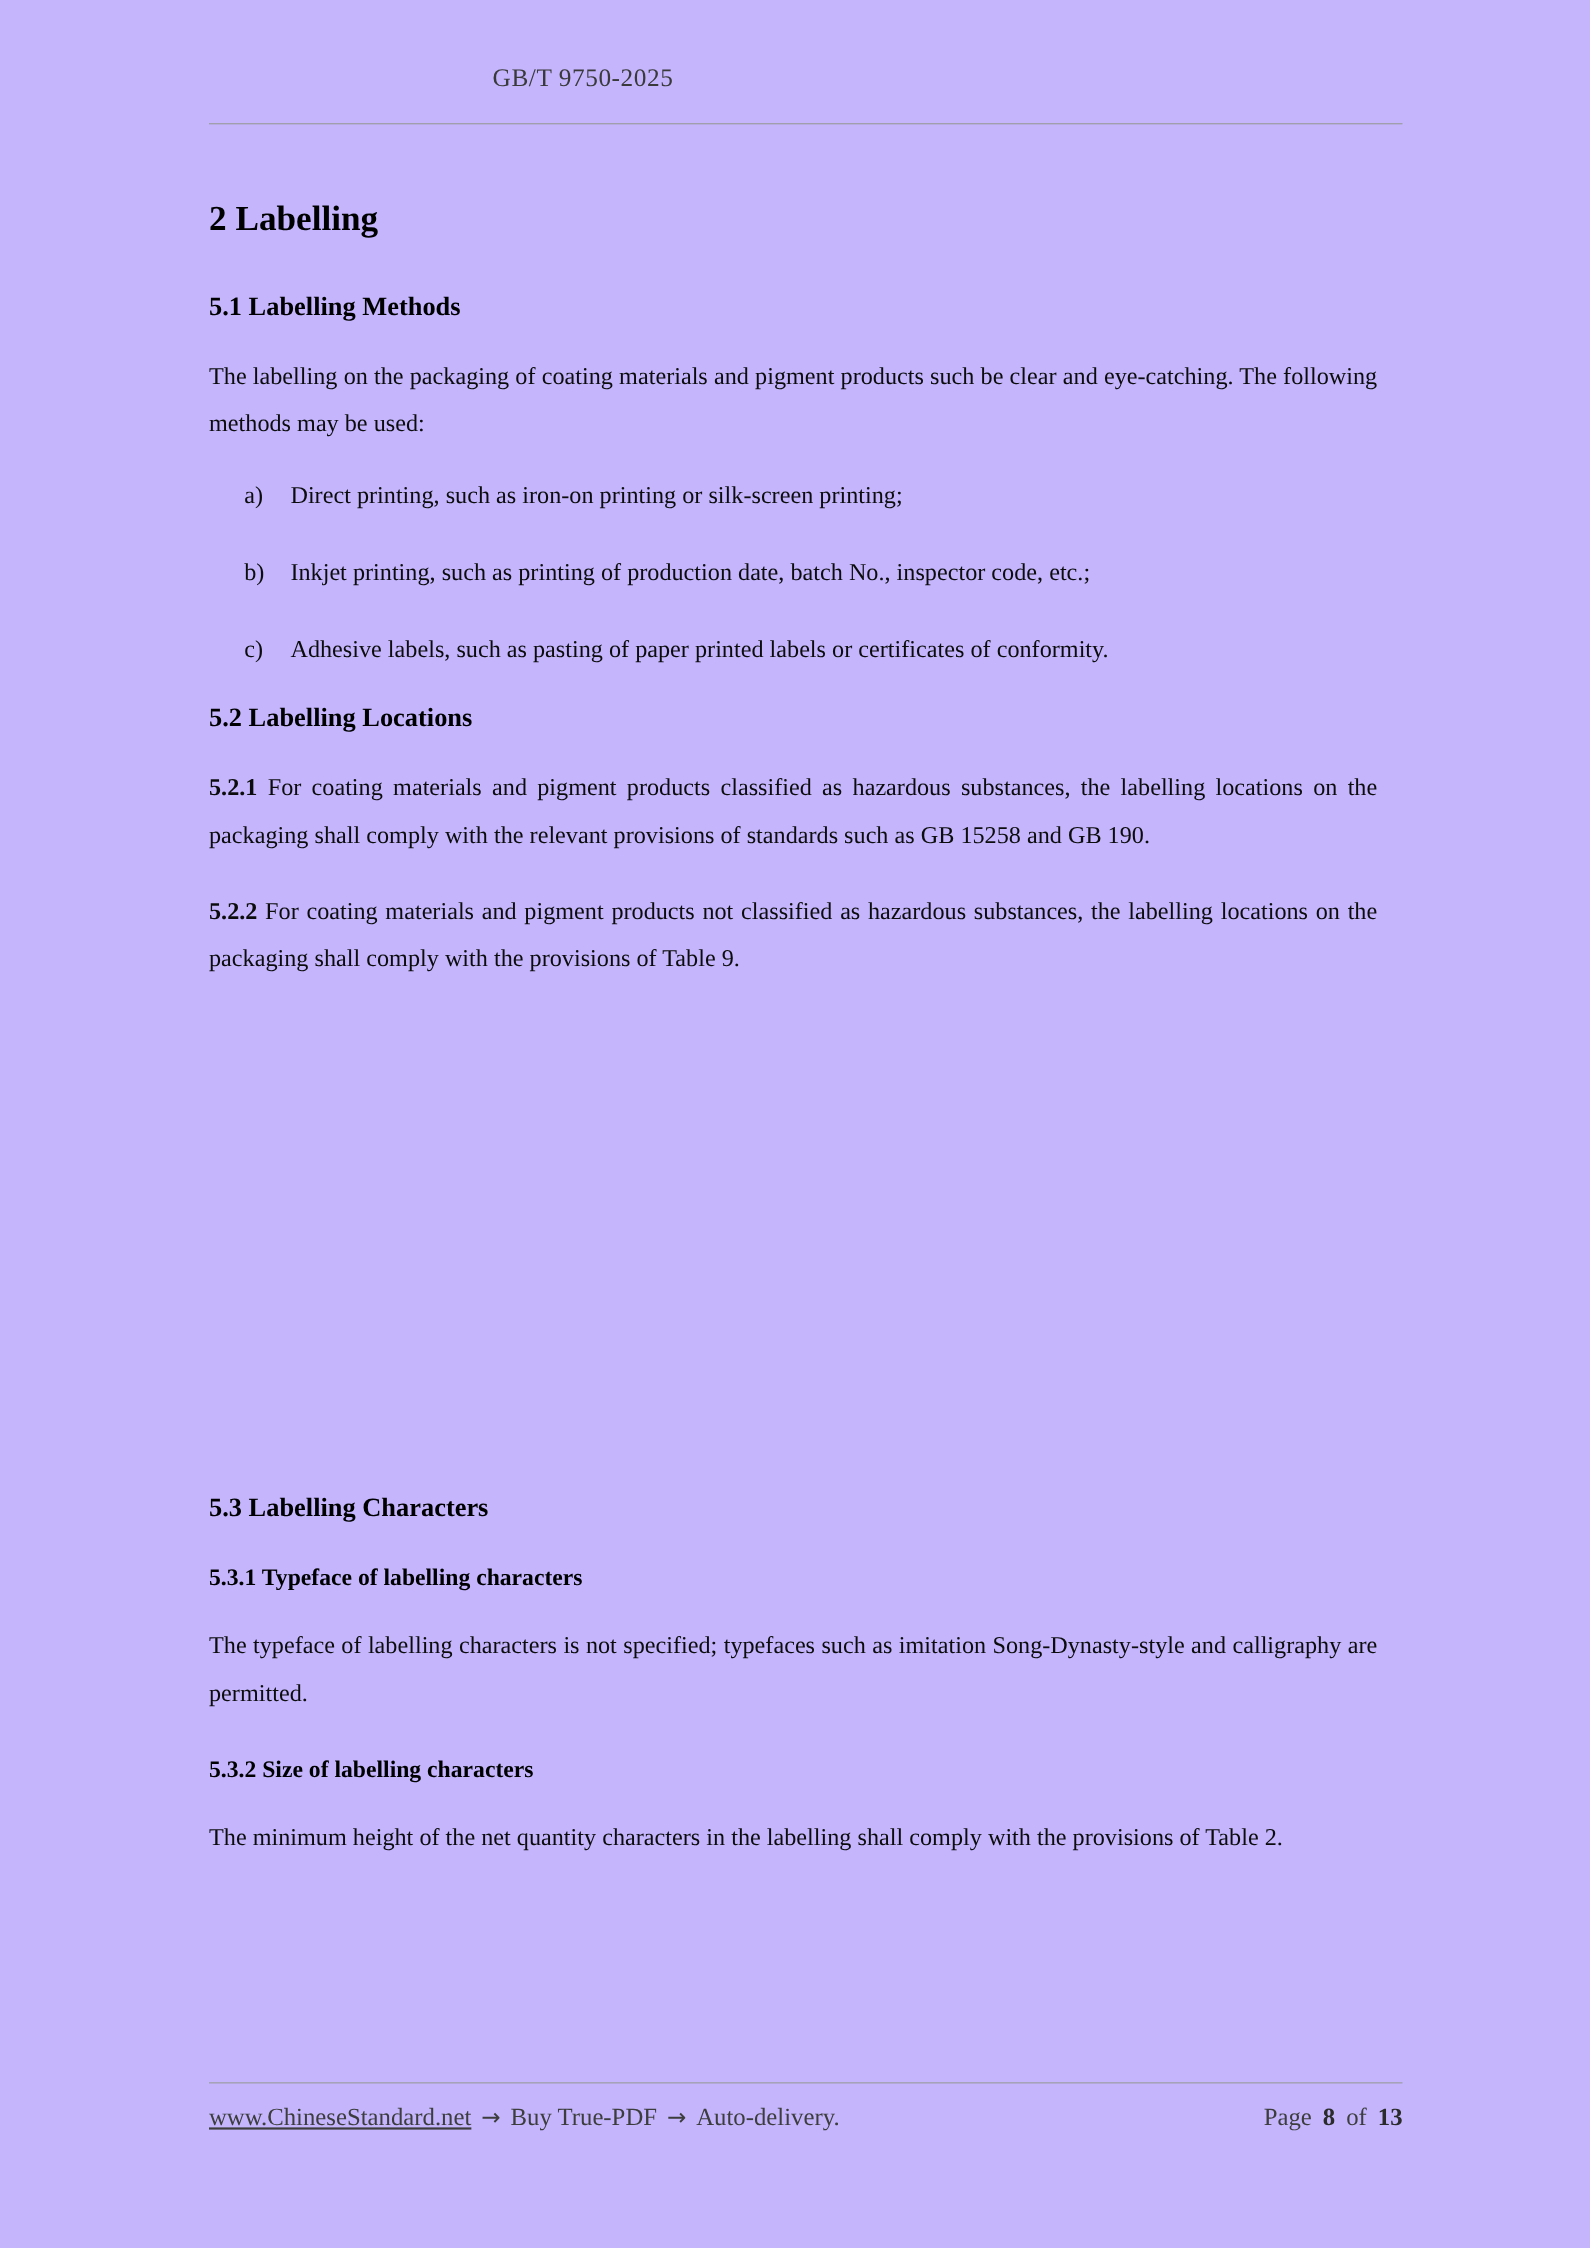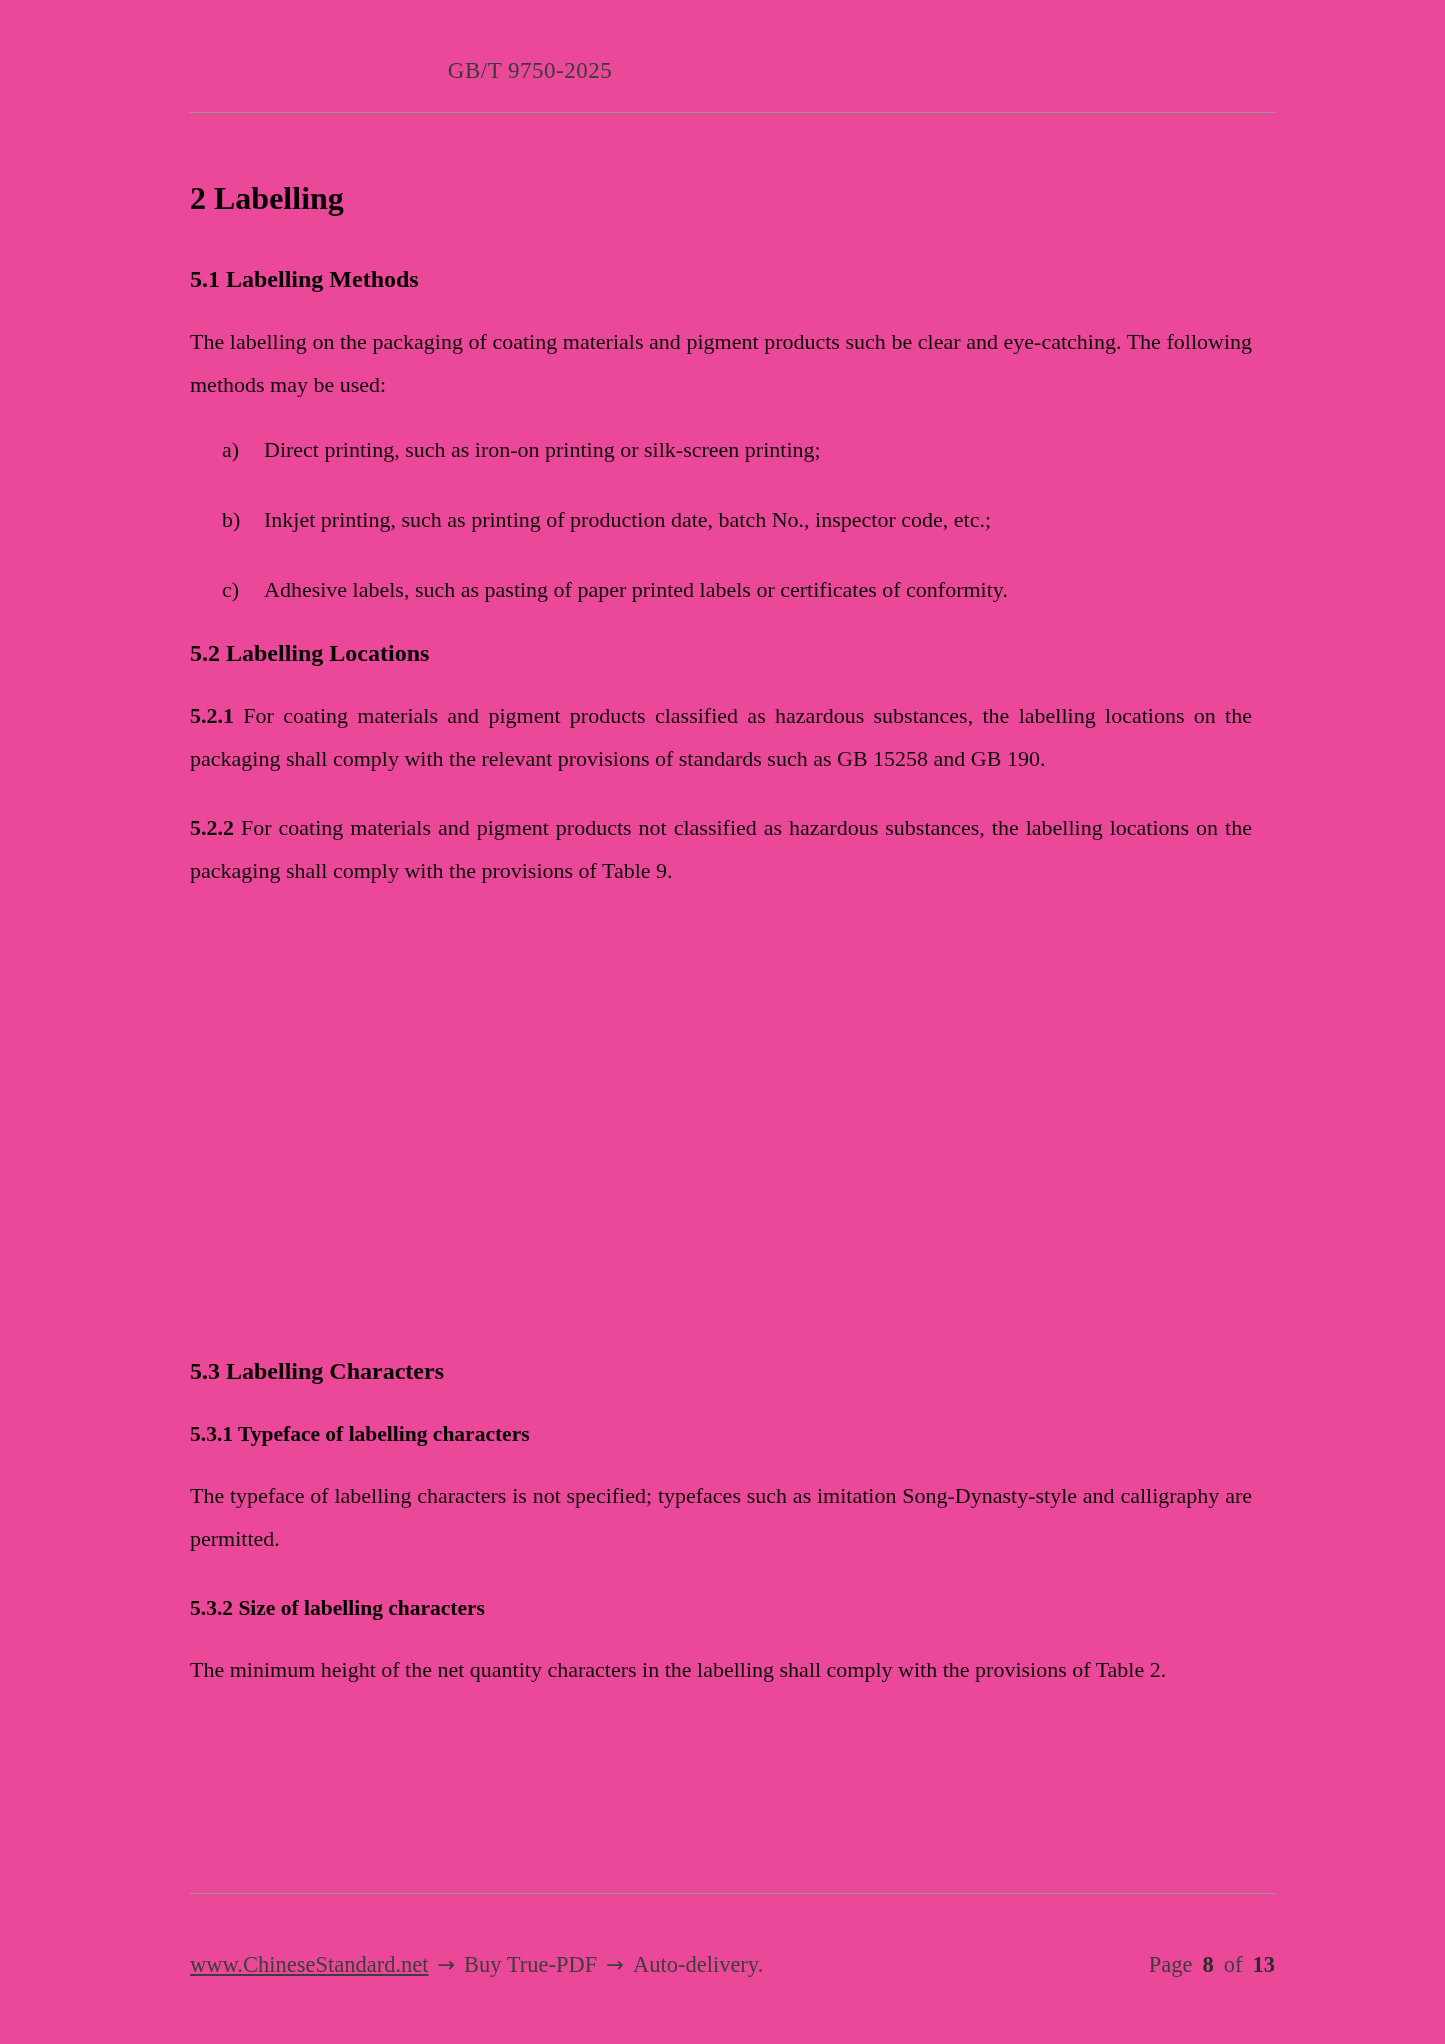--- a/index.html
+++ b/index.html
@@ -1,21 +1,21 @@
 <!DOCTYPE html>
 <html><head>
 <meta charset="utf-8">
 <style>
   * { margin: 0; padding: 0; box-sizing: border-box; }
   html, body { background: #e8e8e8; }
   .page {
     position: relative;
     width: 1445px;
     height: 2044px;
-    background: #ec4899;
+    background: #c4b5fd;
     font-family: "Liberation Serif", "DejaVu Serif", serif;
     color: #111111;
     overflow: hidden;
   }
   
   .doc-number {
     position: absolute;
     top: 58px;
     left: 0;
     width: 1060px;   
@@ -94,21 +94,20 @@
     justify-content: space-between;
     align-items: baseline;
     font-size: 22.5px;
     color: #3d3d3d;
   }
   .footer-left { display: inline-flex; align-items: baseline; gap: 9px; }
   .footer-link {
     color: #3d3d3d;
     text-decoration: underline;
     cursor: pointer;
-    margin-top: 40px;
   }
   .arrow-glyph { font-family: "DejaVu Sans", sans-serif; font-size: 21px; }
   .footer-right { display: inline-flex; gap: 10px; align-items: flex-end; }
   .footer-right b { color: #2b2b2b; }
 </style>
 </head>
 <body>
 
 <div class="page">
 

